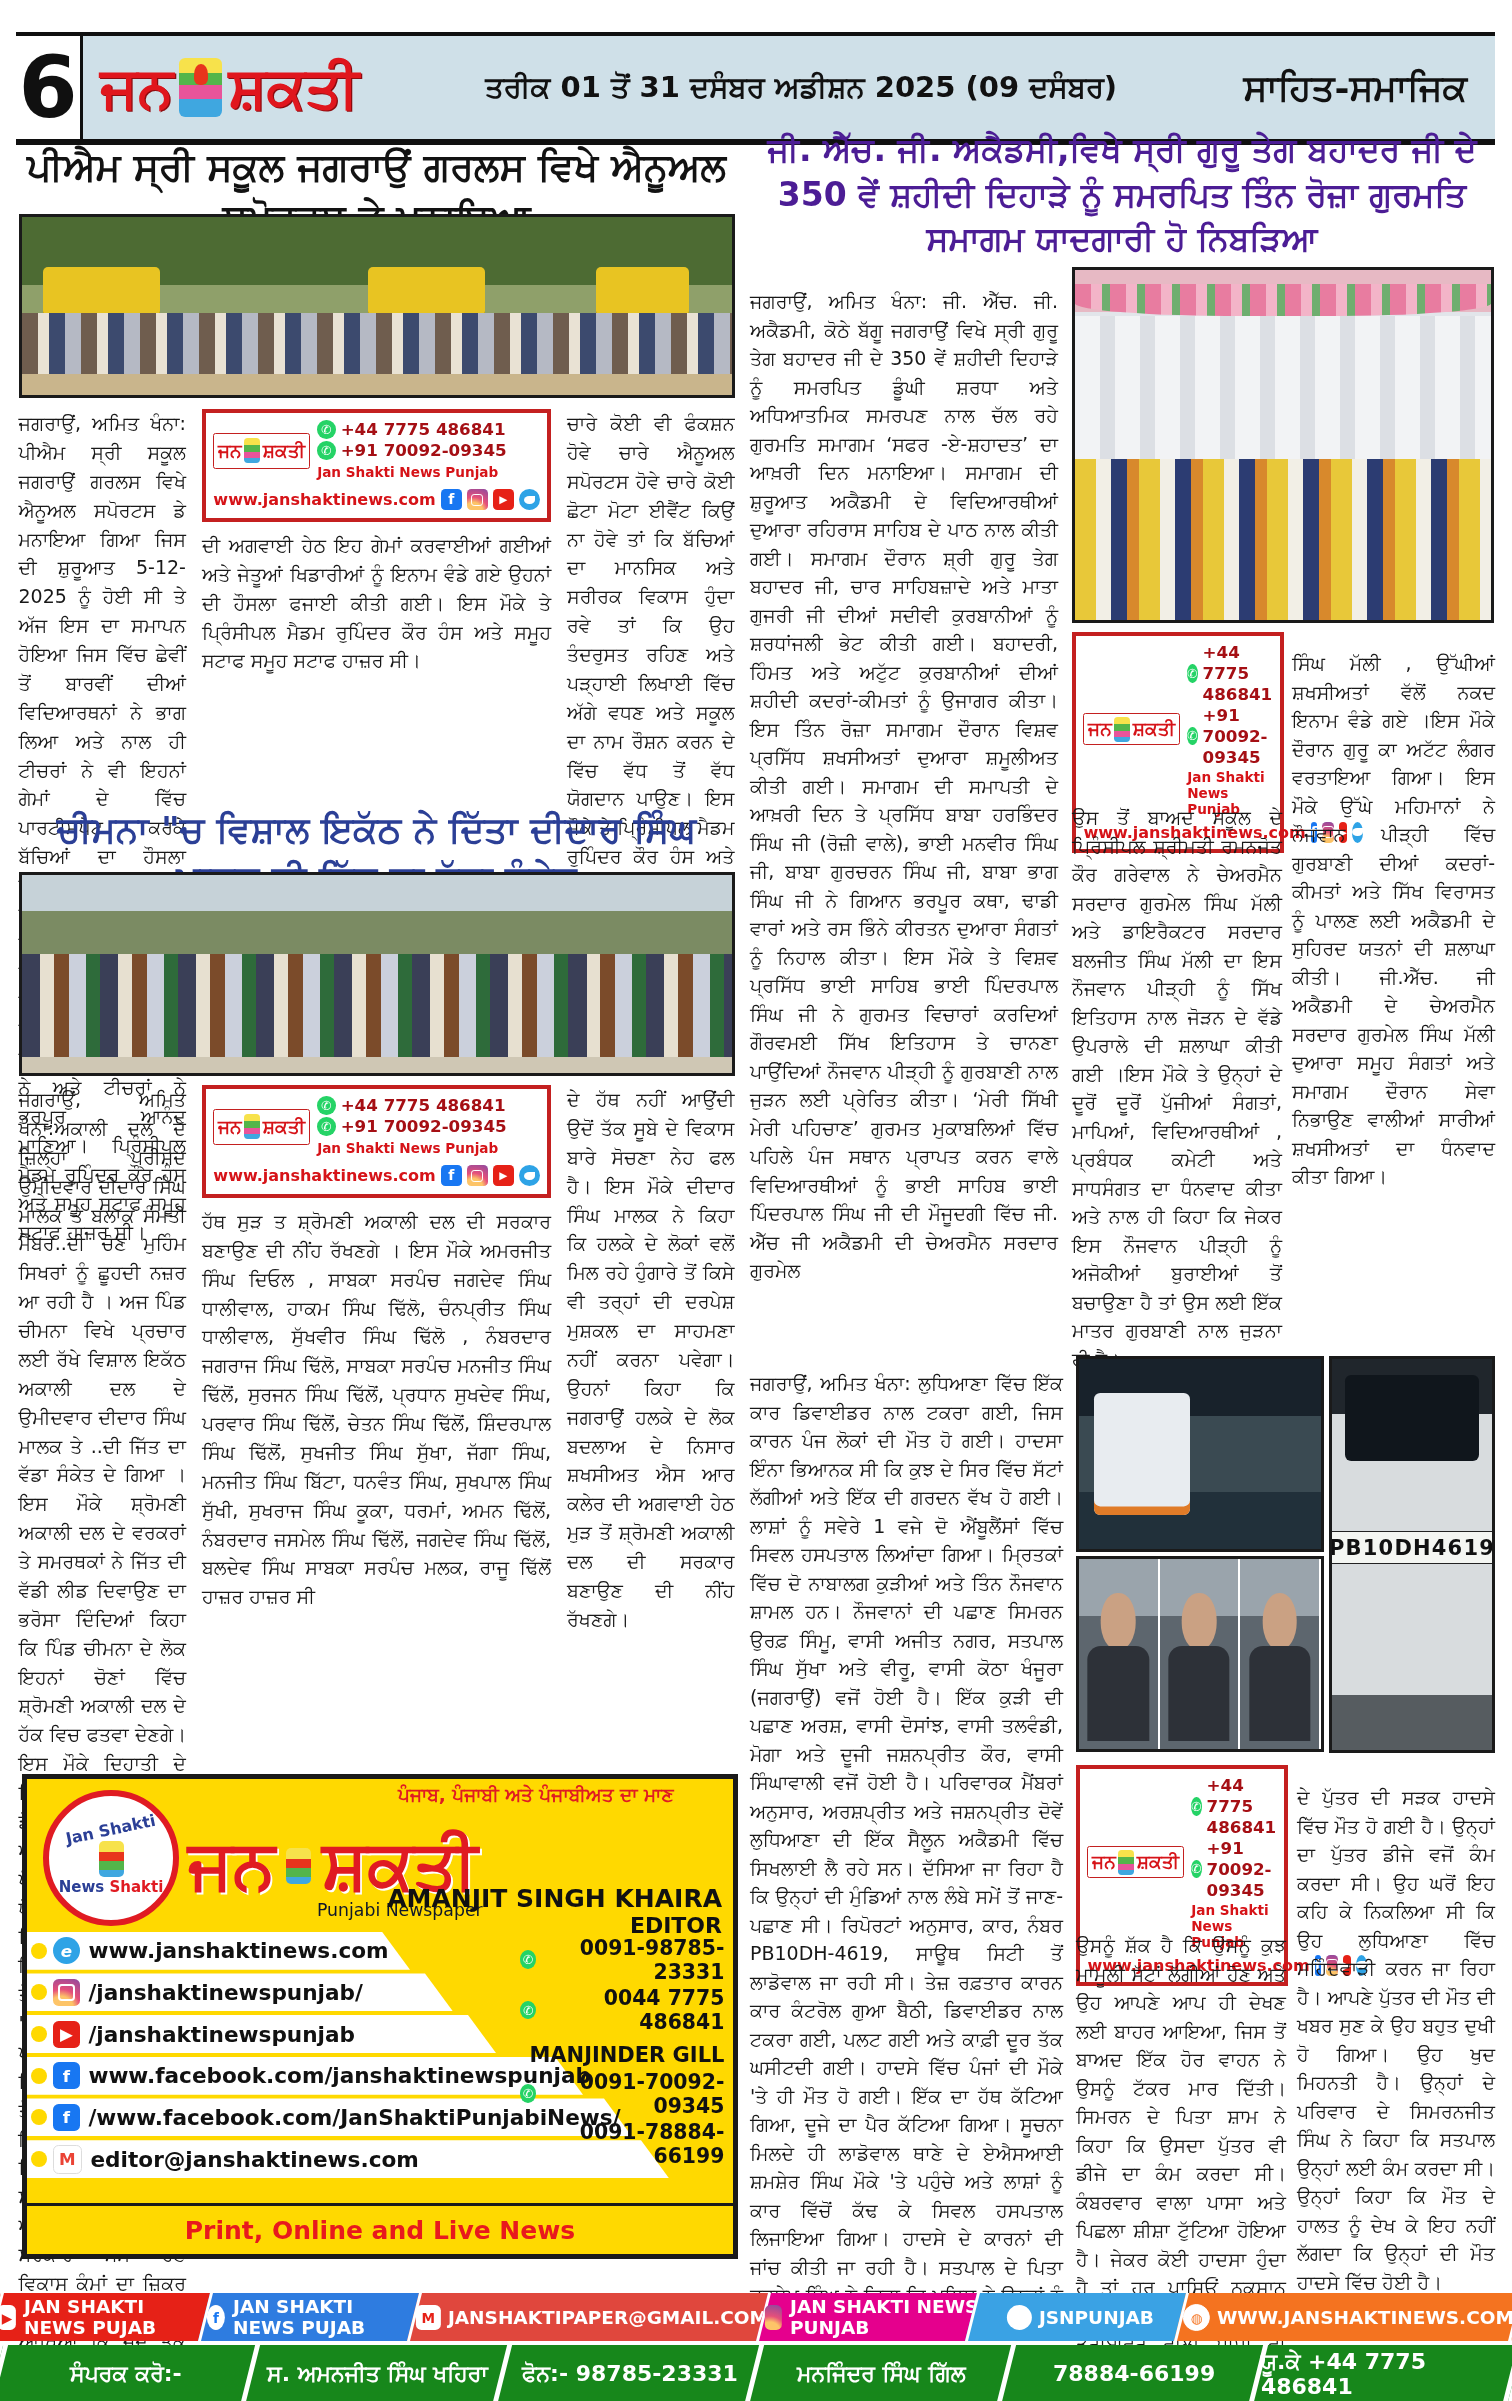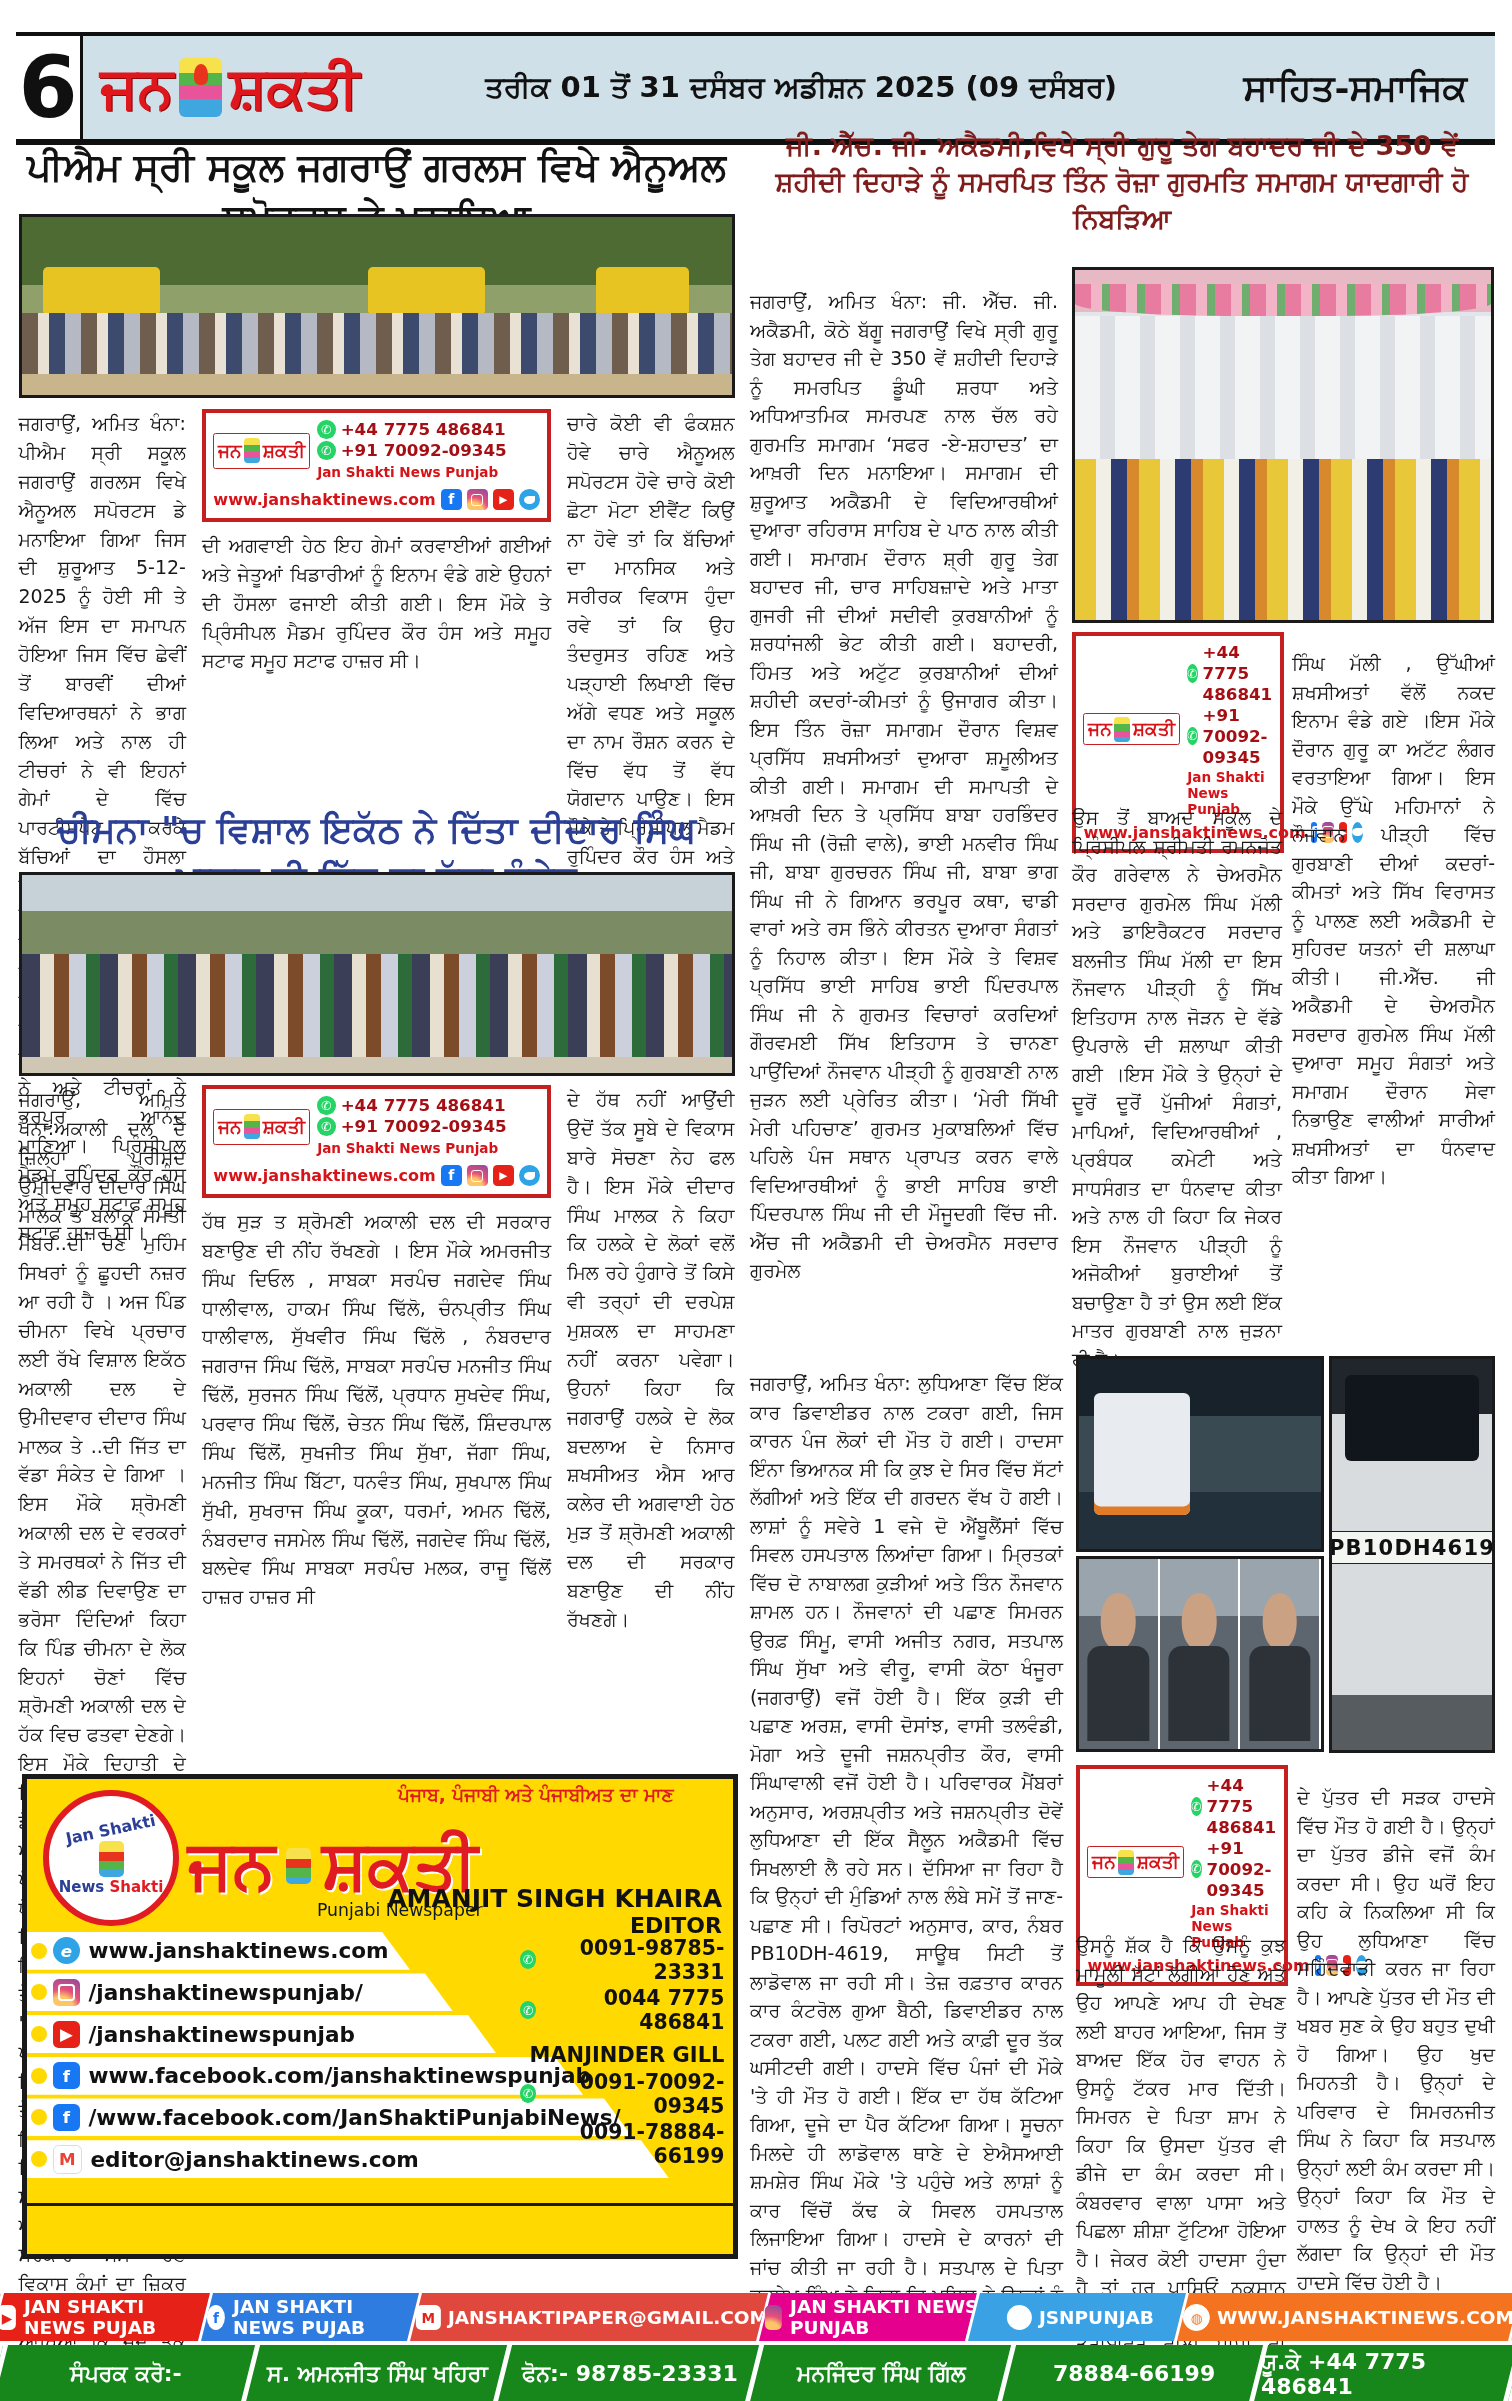--- a/index.html
+++ b/index.html
@@ -14,21 +14,21 @@
   .m-word{font-size:57px;font-weight:bold;color:#e0161d;text-shadow:1.2px 1.2px 0 #8c0b0f;}
   .m-emblem{width:43px;height:59px;background:linear-gradient(180deg,#f7e24b 0 25%,#53b54a 25% 45%,#e8549a 45% 70%,#3fa7e0 70% 100%);
             border-radius:6.2px;position:relative;}
   .m-emblem:before{content:"";position:absolute;left:15px;top:6.2px;width:13.6px;height:21px;background:#e8341c;border-radius:50% 50% 6.2px 6.2px;}
   .dateline{flex:1;text-align:center;font-size:29px;font-weight:bold;color:#111;}
   .section-title{margin-right:28px;font-size:36px;font-weight:bold;color:#111;font-family:"DejaVu Serif",serif;}
   
   .headline{position:absolute;text-align:center;font-weight:bold;line-height:1.35;}
   .hl-a{left:18.5px;top:142px;width:716px;font-size:38px;color:#121212;}
   .hl-c{left:18.5px;top:806px;width:716px;font-size:36px;color:#2b3f96;}
-  .hl-b{left:749px;top:128px;width:746px;font-size:27px;color:#7f1d1d;}
+  .hl-b{left:749px;top:128px;width:746px;font-size:33px;color:#4c1d95;}
   .hl-d{left:749px;top:1216px;width:746px;font-size:32px;color:#e8191d;}
   
   .photo{position:absolute;border:3.7px solid #1a1a1a;box-sizing:border-box;overflow:hidden;}
   .ph-a{left:18.5px;top:214px;width:716px;height:184px;
         background:linear-gradient(180deg,#4d6b33 0 38%,#8fa06a 38% 55%,#cbc3a6 55% 82%,#c9b58c 82% 100%);}
   .ph-a .bus{position:absolute;top:28%;width:117px;height:49px;background:#e8c422;border-radius:5px;box-shadow:0 2.5px 0 #7a6410;}
   .ph-a .b1{left:21px;} .ph-a .b2{left:346px;} .ph-a .b3{left:574px;width:93px;}
   .ph-a .crowd,.crowd-row{position:absolute;bottom:12%;left:0;width:100%;height:34%;
         background:repeating-linear-gradient(90deg,#6f5d4e 0 16px,#e9e2d4 16px 27px,#3c4a6e 27px 43px,#b5b9c4 43px 59px);}
   .ph-c{left:18.5px;top:872px;width:716px;height:204px;
@@ -401,20 +401,21 @@
       <div class="name">MANJINDER GILL</div>
       <div class="wrow">
           <span class="wa">✆</span>
           <span>0091-70092-09345</span>
         </div>
       <div class="wrow">
           <span>0091-78884-66199</span>
         </div>
     </div>
     <div class="fa-bottom">
+      <span class="b2">Print, Online and Live News</span>
     </div>
   </div>
 
   <div class="ribbon rib-top">
     <div class="seg s-yt">
         <span class="gic">▶</span>
         <span>JAN SHAKTI NEWS PUJAB</span>
       </div>
     <div class="seg s-fb">
         <span class="gic fbi">f</span>

